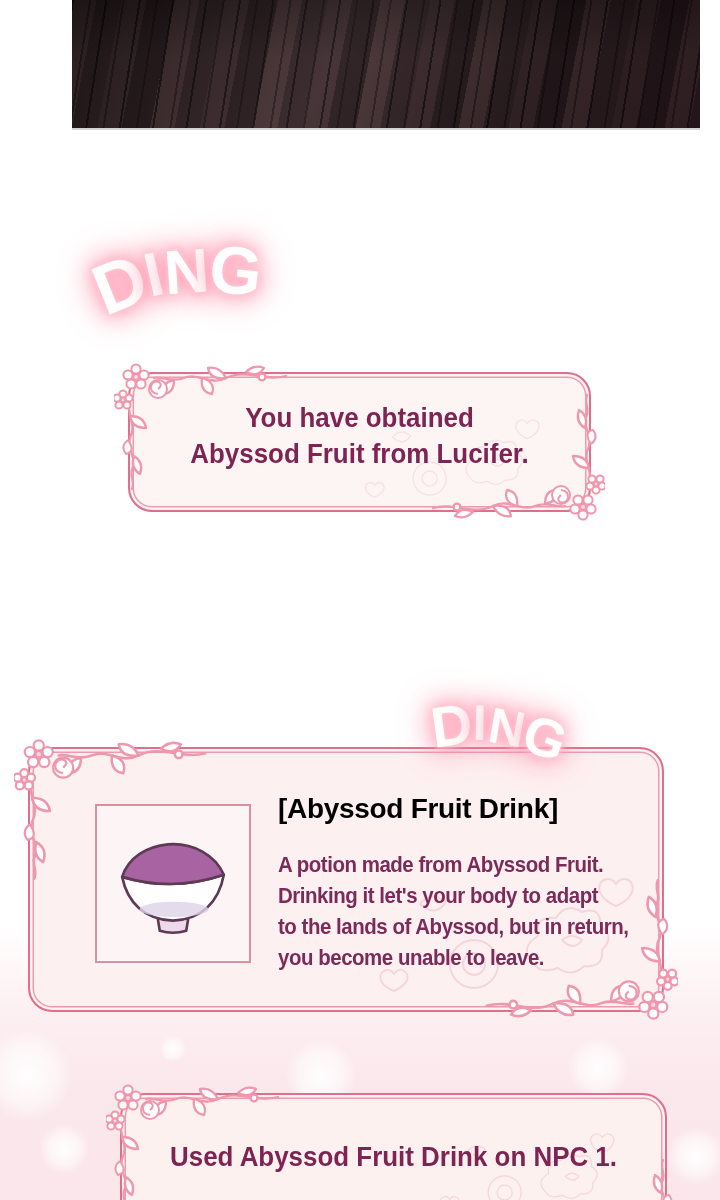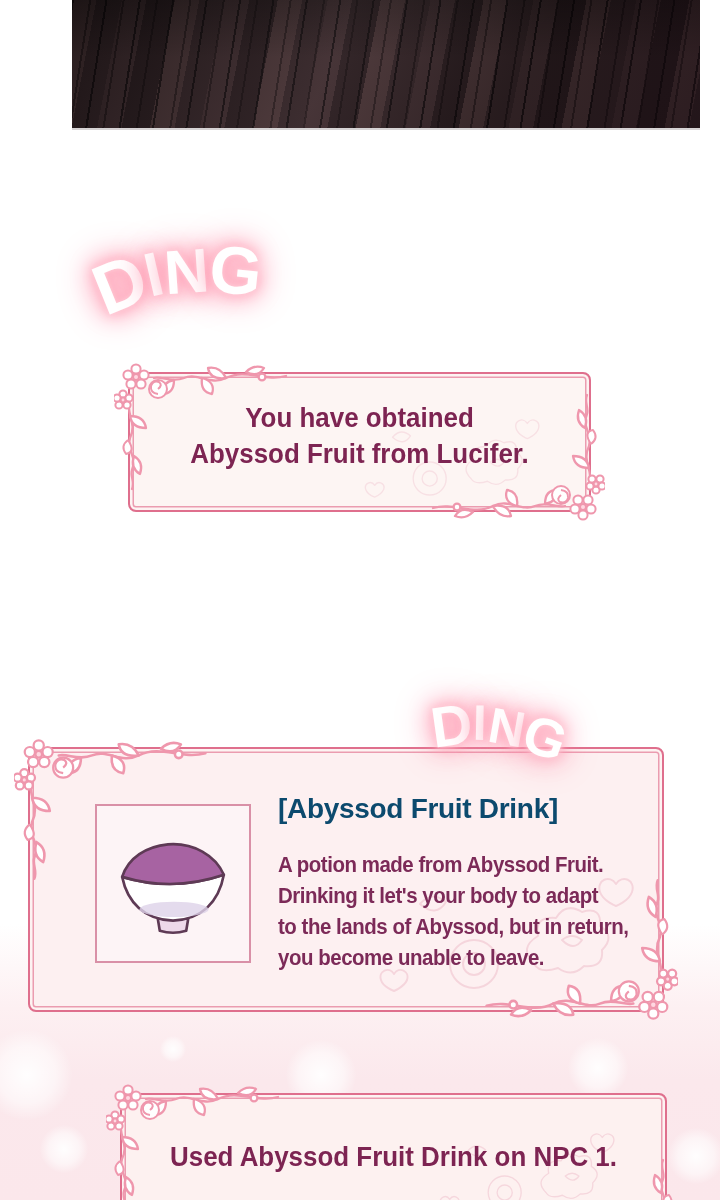--- a/index.html
+++ b/index.html
@@ -30,21 +30,21 @@
   .ding span{display:inline-block;}
   .ding span:nth-child(1){font-size:1.14em;transform:rotate(-14deg) translateY(5px);}
   .ding span:nth-child(2){transform:rotate(-5deg) translateY(-3px);}
   .ding span:nth-child(3){transform:rotate(4deg) translateY(-1px);}
   .ding span:nth-child(4){font-size:1.08em;transform:rotate(14deg) translateY(7px);}
   .ding1{left:92px;top:230px;font-size:62px;transform:rotate(-8deg);}
   .ding2{left:430px;top:692px;font-size:50px;transform:rotate(6deg);z-index:3;}
 
   
   .nbox{
-    position:absolute;border:2.5px solid #df6f8d;border-radius:8px;
+    position:absolute;border:2.5px solid #df6f8d;border-radius:24px;
     background:#fdf3f2;
     box-shadow:inset 0 0 0 2.5px #fdf3f2, inset 0 0 0 4px #eb9cb0;
   }
   .box1{left:128px;top:372px;width:459px;height:136px;background:#fdf5f3;}
   .box2{left:28px;top:747px;width:632px;height:261px;background:#fdf0f1;z-index:2;}
   .box3{left:120px;top:1093px;width:543px;height:180px;background:#fdf1f0;}
 
   .orn{position:absolute;width:175px;height:135px;pointer-events:none;}
   .orn.tl{top:-18px;left:-16px;}
   .orn.br{bottom:-18px;right:-16px;transform:rotate(180deg);}
@@ -58,21 +58,21 @@
   .box1 .notice-text{top:26px;}
   .box3 .notice-text{top:44px;font-size:27px;}
 
   .item-frame{
     position:absolute;left:65px;top:55px;width:152px;height:155px;
     background:#fdf4f6;border:2px solid #d990a7;
     display:flex;align-items:center;justify-content:center;
   }
   .item-title{
     position:absolute;left:248px;top:44px;width:390px;
-    color:#0c4a6e;font-weight:bold;font-size:28px;letter-spacing:-0.3px;
+    color:#000000;font-weight:bold;font-size:28px;letter-spacing:-0.3px;
   }
   .item-desc{
     position:absolute;left:248px;top:100px;width:400px;
     color:#7c2a58;font-weight:bold;font-size:22px;line-height:31px;
     letter-spacing:-0.5px;transform:scaleX(.93);transform-origin:left top;
   }
   .item-desc div{white-space:nowrap;}
 
   .watermark{position:absolute;pointer-events:none;}
   .wm1{right:24px;bottom:4px;width:250px;height:110px;opacity:.5;}

